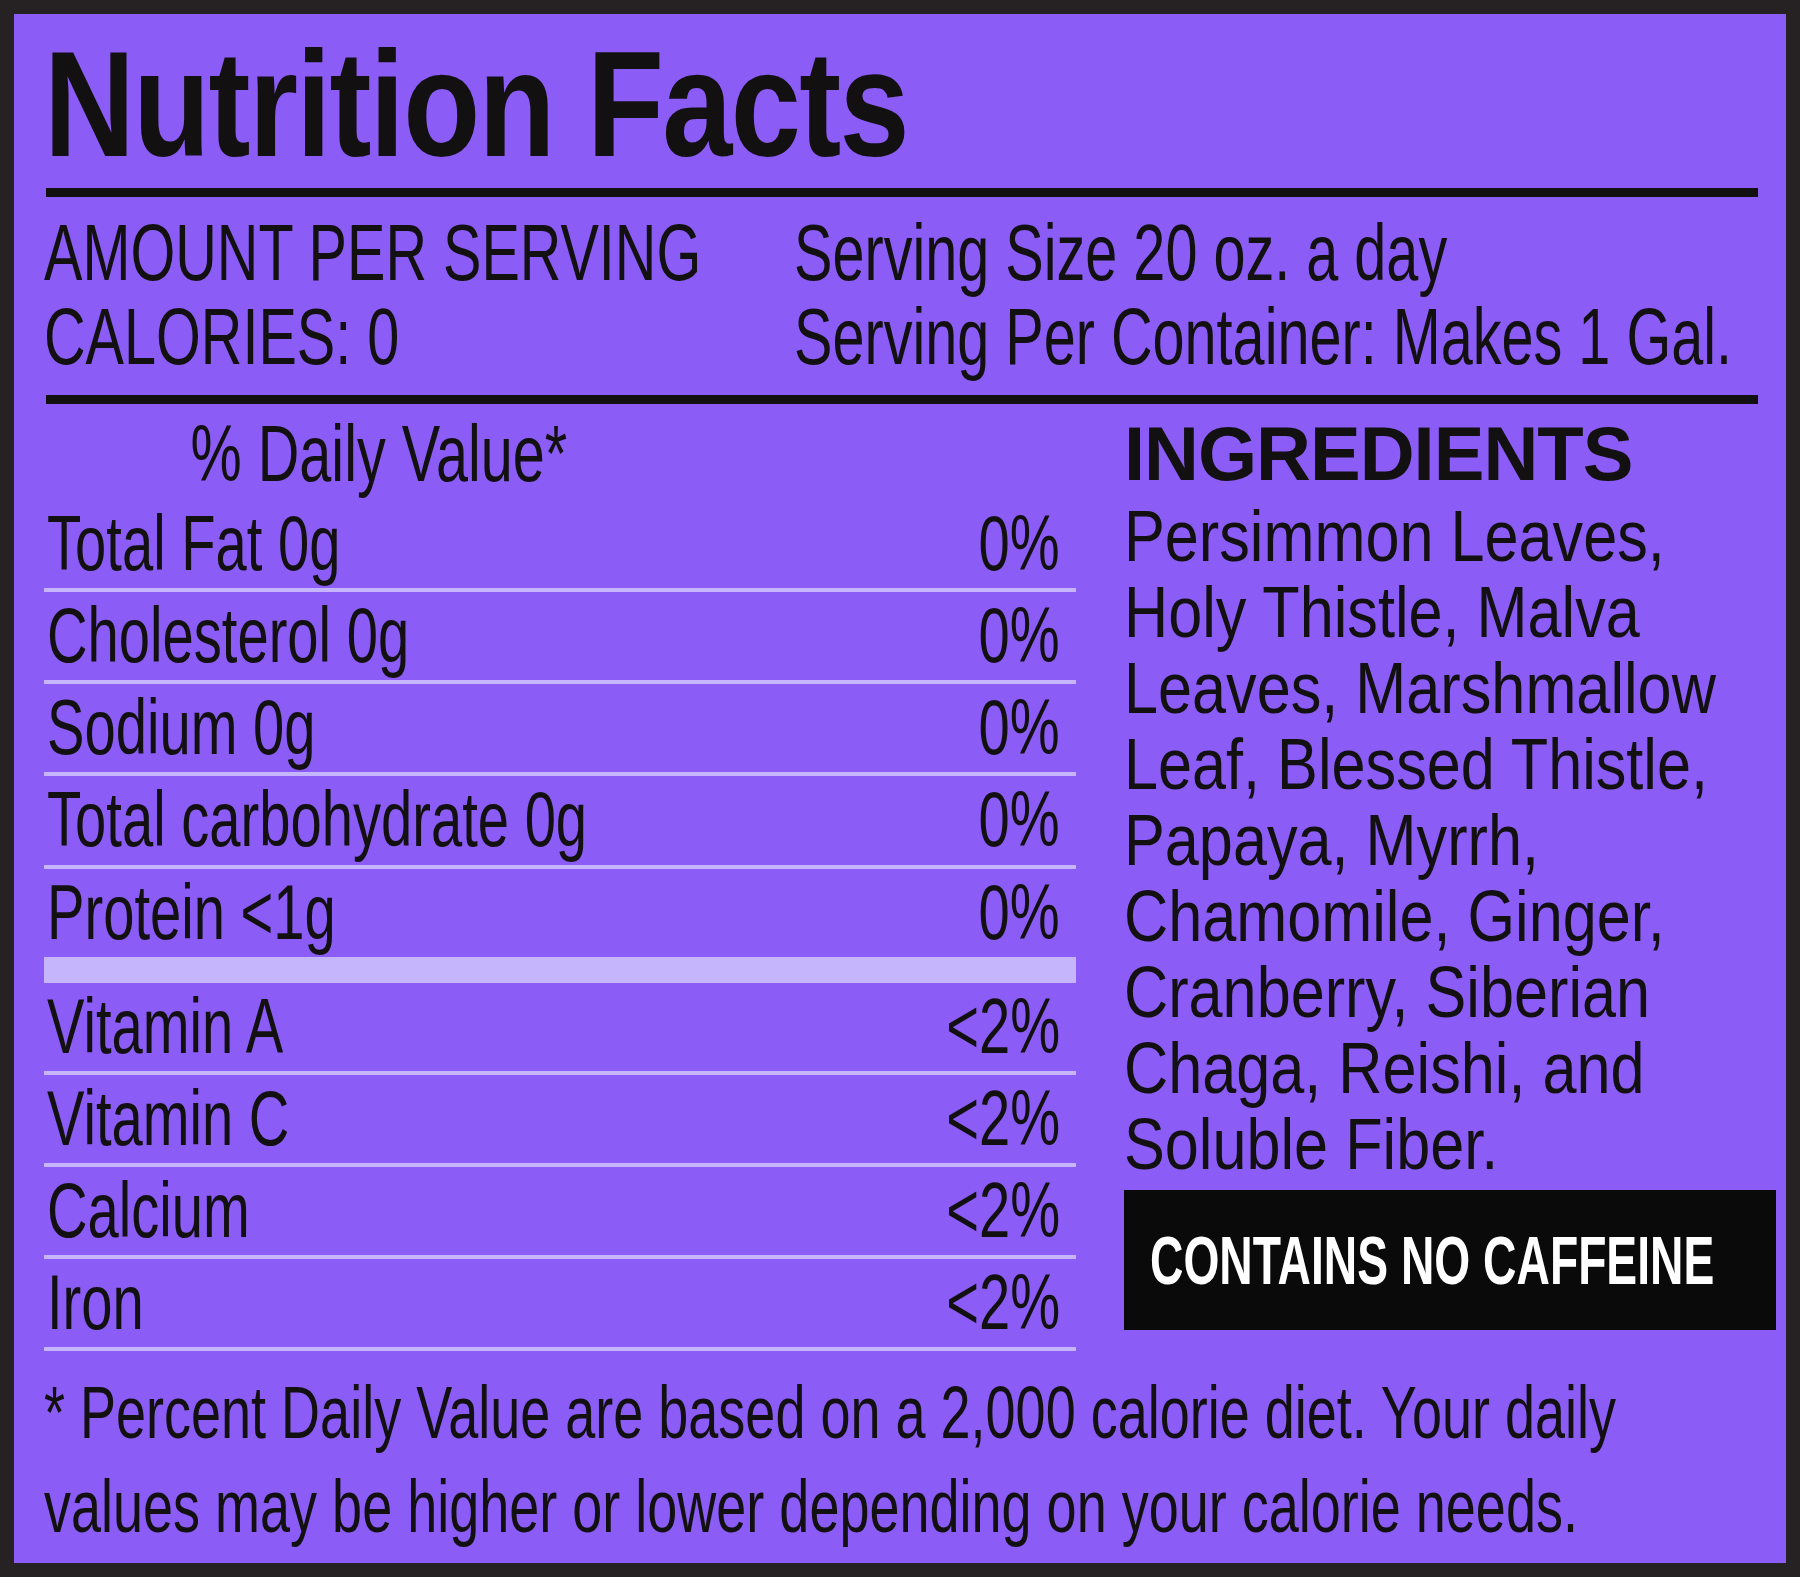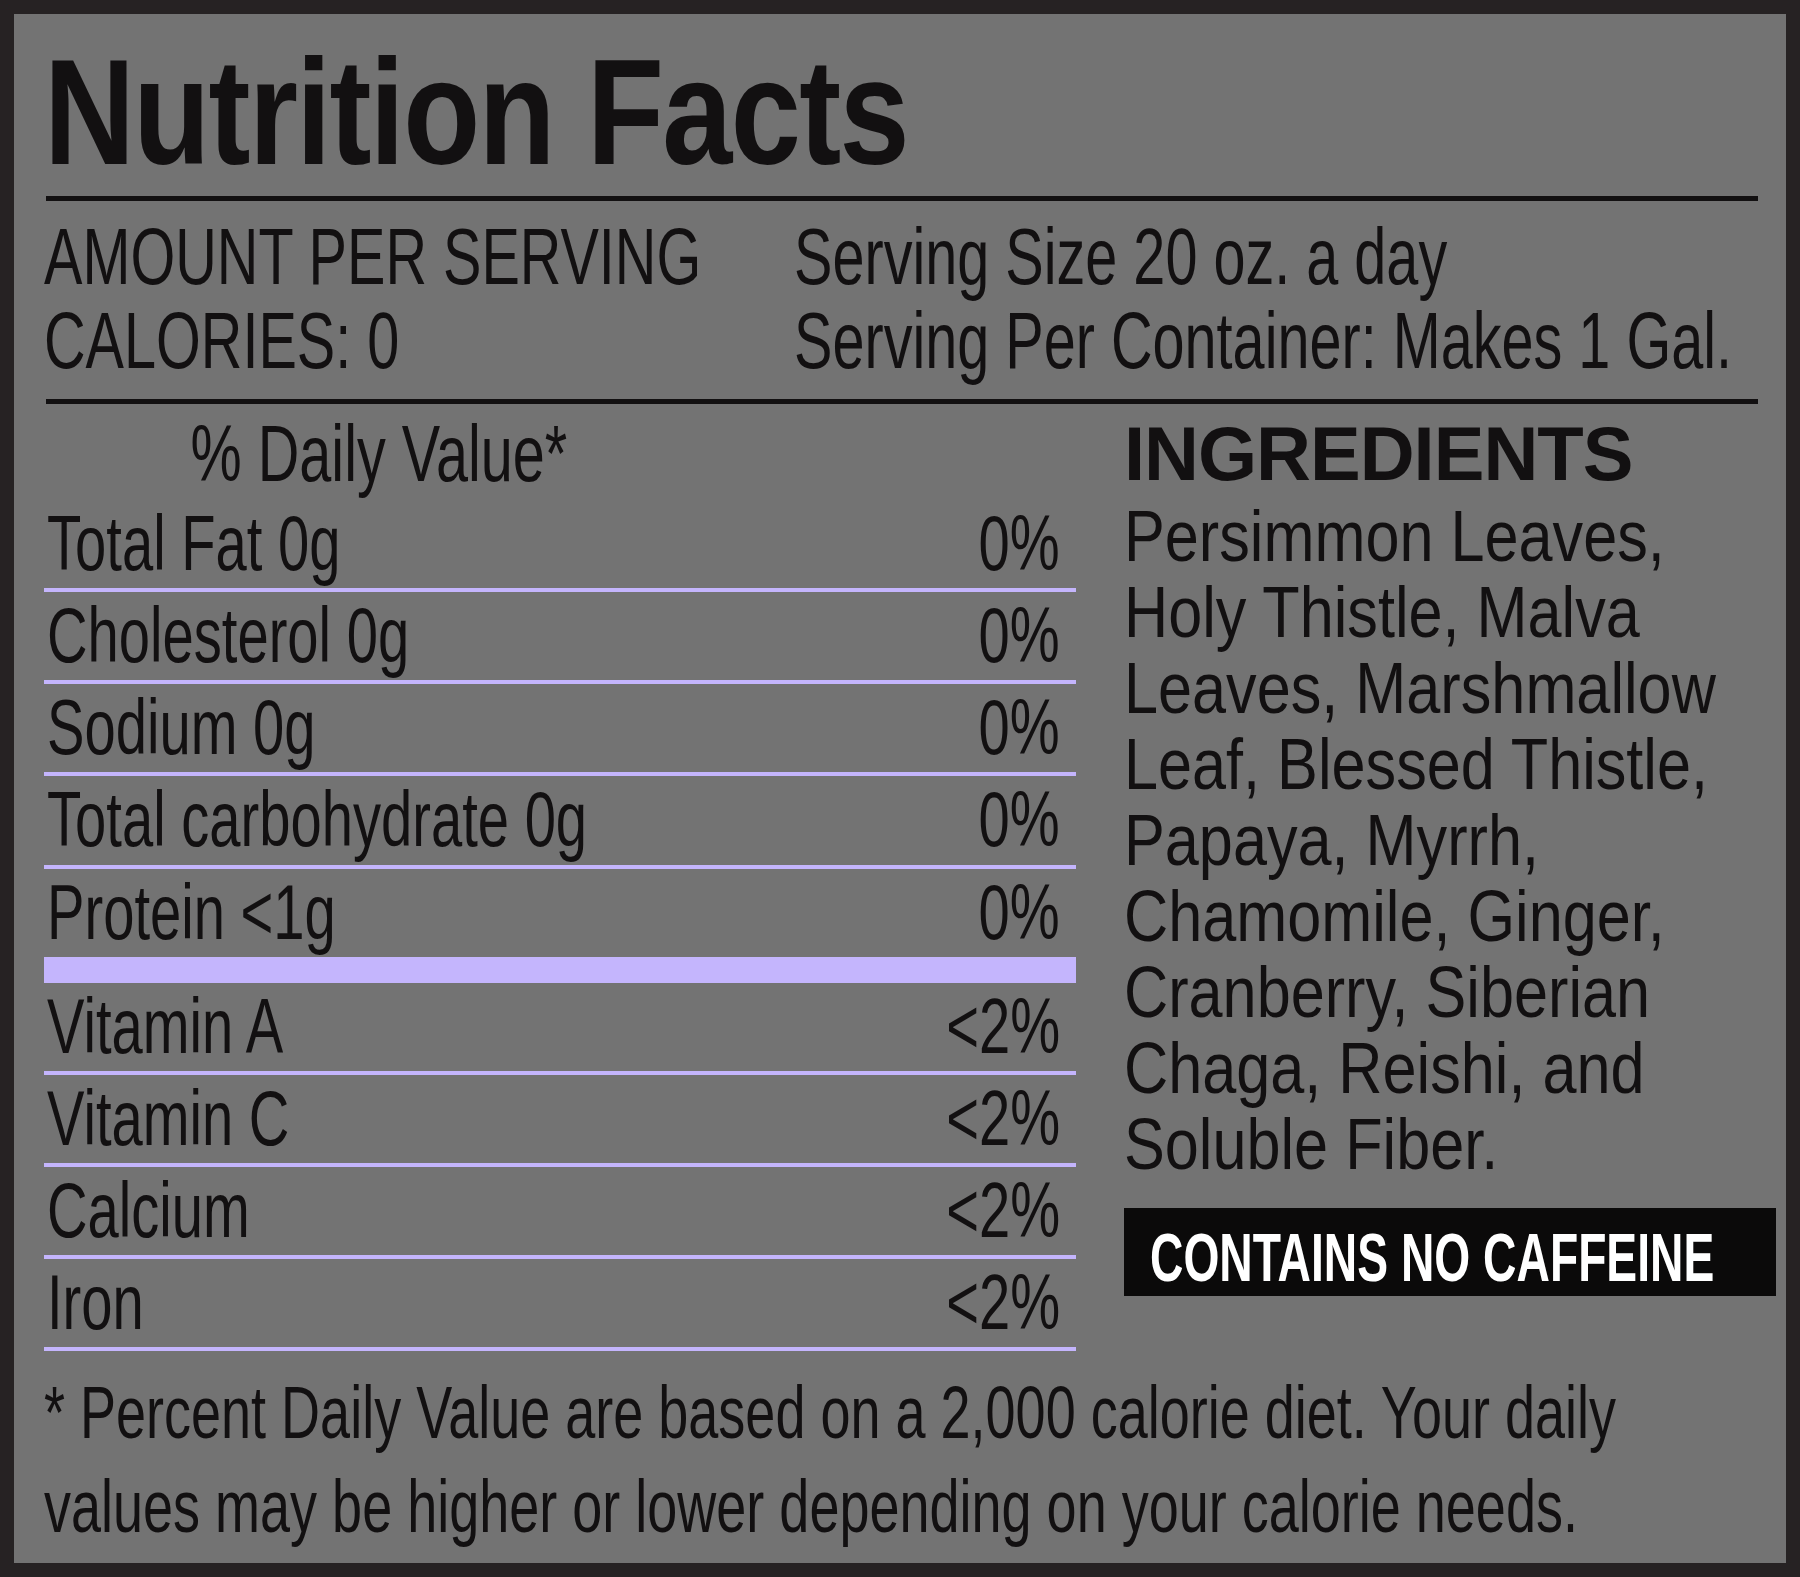--- a/index.html
+++ b/index.html
@@ -1,19 +1,19 @@
 <!DOCTYPE html>
 <html><head>
 <meta charset="utf-8">
 <style>
   html,body{margin:0;padding:0;background:#ffffff;}
   body{width:1800px;height:1577px;font-family:"Liberation Sans",sans-serif;color:#121011;}
   .label{
-    box-sizing:border-box;width:1800px;height:1577px;background:#737373;
-    border:14px solid #262223;padding:20px 28px 10px 30px;overflow:hidden;
+    box-sizing:border-box;width:1800px;height:1577px;background:#8b5cf6;
+    border:14px solid #262223;padding:12px 28px 10px 30px;overflow:hidden;
     display:flex;flex-direction:column;
   }
   
   .sq  {display:inline-block;transform:scaleX(0.72);transform-origin:0 50%;white-space:nowrap;}
   .sqr {display:inline-block;transform:scaleX(0.72);transform-origin:100% 50%;white-space:nowrap;}
   .title{font-size:150px;font-weight:bold;line-height:1.05;letter-spacing:-2px;white-space:nowrap;}
   .title .t{display:inline-block;transform:scaleX(0.84);transform-origin:0 50%;}
   .bar{height:20px;background:#121011;}
   .bar1{margin:4px 0 10px 2px;}
   .bar2{margin:16px 0 6px 2px;}
@@ -25,22 +25,22 @@
   .dvheader{font-size:80px;line-height:84px;padding:0 16px 4px 0;}
   .row{
     display:flex;justify-content:space-between;align-items:baseline;
     border-bottom:4px solid #c4b5fd;padding:6px 16px 8px 3px;
     font-size:78px;line-height:0.95;
   }
   .row.thick{border-bottom-width:26px;text-align:right;}
   .ing-head{font-size:76px;line-height:80px;font-weight:bold;margin:2px 0 4px 0;letter-spacing:-1px;}
   .ing-text{font-size:72px;line-height:76px;width:766px;transform:scaleX(0.85);transform-origin:0 0;margin:0;}
   .badge{
-    margin-top:26px;height:88px;background:#0b0a0a;color:#ffffff;
-    display:flex;align-items:flex-end;padding-left:26px;box-sizing:border-box;width:652px;
+    margin-top:8px;height:140px;background:#0b0a0a;color:#ffffff;
+    display:flex;align-items:center;padding-left:26px;box-sizing:border-box;width:652px;
   }
   .badge .bt{font-size:68px;font-weight:bold;display:inline-block;transform:scaleX(0.68);transform-origin:0 50%;white-space:nowrap;}
   .footnote{
     margin-top:14px;font-size:75px;line-height:94px;width:2380px;
     transform:scaleX(0.72);transform-origin:0 0;
   }
 </style>
 </head>
 <body>
 

